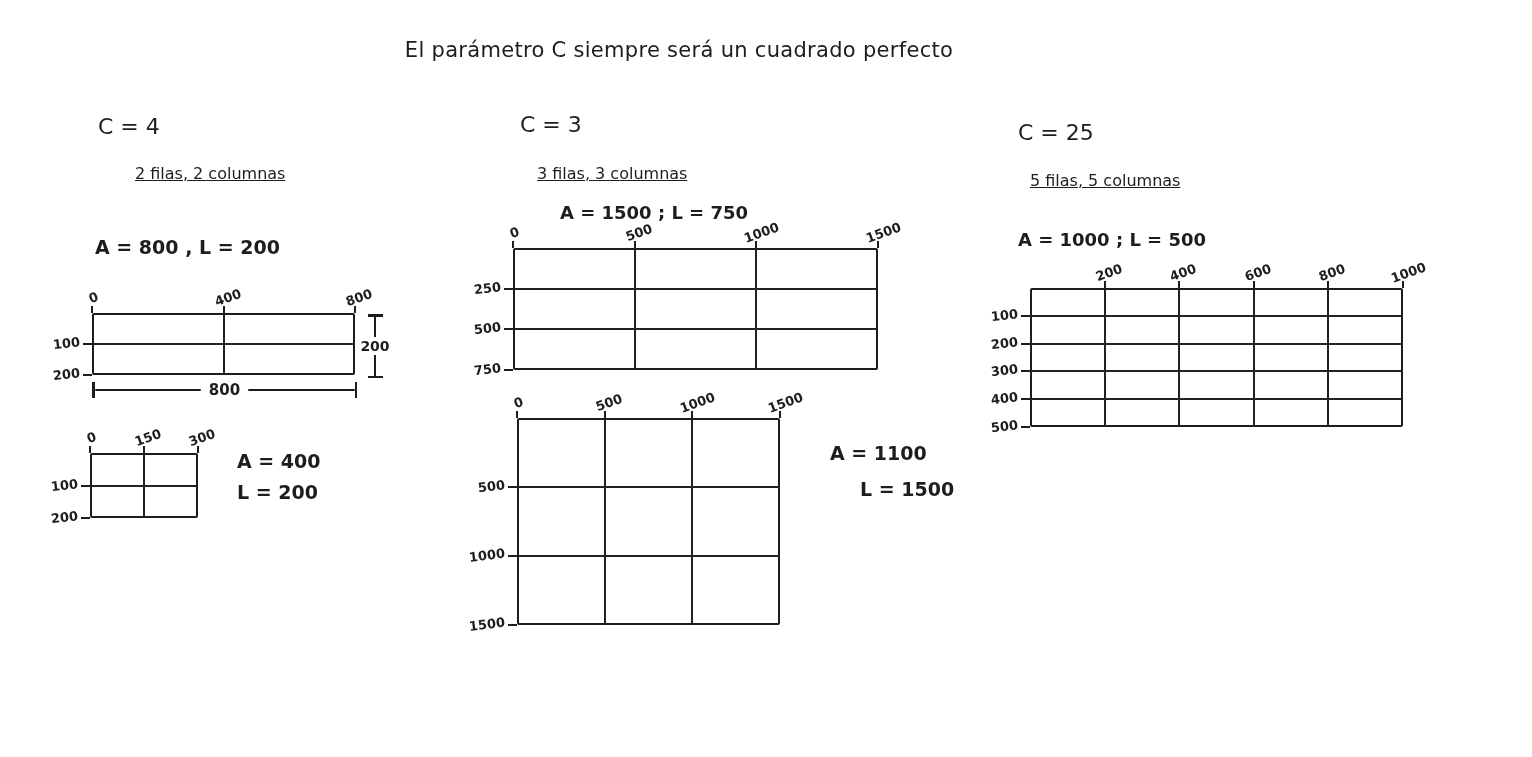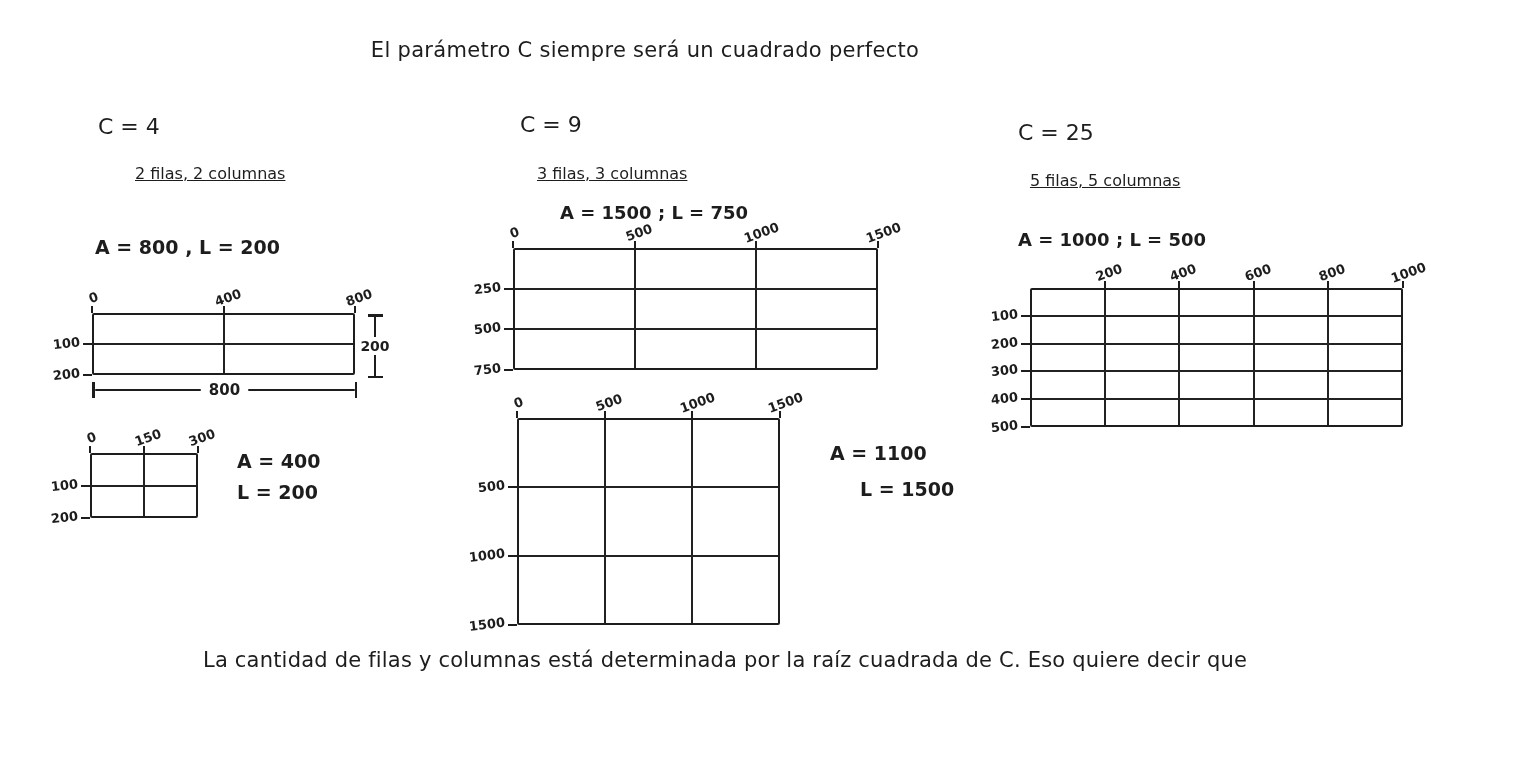--- a/index.html
+++ b/index.html
@@ -64,21 +64,21 @@
   .dim-bottom .dim-label{font-size:15px;font-weight:700;line-height:1;margin:0 8px;}
 
   .footer{font-size:21px;line-height:33px;letter-spacing:.2px;}
   i{display:block;}
 </style>
 </head>
 <body>
 
 <div class="canvas">
 
-  <div class="abs title" style="left:0;top:38px;width:1290px;text-align:center;">El parámetro C siempre será un cuadrado perfecto</div>
+  <div class="abs title" style="left:0;top:38px;width:1290px;text-align:center;padding-left:34px;">El parámetro C siempre será un cuadrado perfecto</div>
 
   <div class="abs param" style="left:98px;top:114px;">C = 4</div>
   <div class="abs subtitle" style="left:135px;top:164px;">2 filas, 2 columnas</div>
   <div class="abs al-label" style="left:95px;top:236px;">A = 800 ,   L = 200</div>
 
   <div class="grid-figure" style="left:92px;top:313px;width:263px;height:62px;">
     <div class="grid-box" style="grid-template-columns: repeat(2, 1fr); grid-template-rows: repeat(2, 1fr);">
         <div class="cell"></div>
         <div class="cell"></div>
         <div class="cell"></div>
@@ -126,21 +126,21 @@
       <span class="xlab" style="left: 100%;">300</span>
       <i class="xtick" style="left: 100%;"></i>
       <span class="ylab" style="top: 50%;">100</span>
       <i class="ytick" style="top: 50%;"></i>
       <span class="ylab" style="top: 100%;">200</span>
       <i class="ytick" style="top: 100%;"></i>
     </div>
   <div class="abs al-label" style="left:237px;top:450px;">A = 400</div>
   <div class="abs al-label" style="left:237px;top:481px;">L = 200</div>
 
-  <div class="abs param" style="left:520px;top:112px;">C = 9</div>
+  <div class="abs param" style="left:520px;top:112px;">C = 3</div>
   <div class="abs subtitle" style="left:537px;top:164px;">3 filas, 3 columnas</div>
   <div class="abs al-label small" style="left:560px;top:202px;">A = 1500 ;   L = 750</div>
 
   <div class="grid-figure" style="left:513px;top:248px;width:365px;height:122px;">
     <div class="grid-box" style="grid-template-columns: repeat(3, 1fr); grid-template-rows: repeat(3, 1fr);">
         <div class="cell"></div>
         <div class="cell"></div>
         <div class="cell"></div>
         <div class="cell"></div>
         <div class="cell"></div>
@@ -243,16 +243,15 @@
       <i class="ytick" style="top: 40%;"></i>
       <span class="ylab" style="top: 60%;">300</span>
       <i class="ytick" style="top: 60%;"></i>
       <span class="ylab" style="top: 80%;">400</span>
       <i class="ytick" style="top: 80%;"></i>
       <span class="ylab" style="top: 100%;">500</span>
       <i class="ytick" style="top: 100%;"></i>
     </div>
 
   <div class="abs footer" style="left:203px;top:644px;">
-    <div>La cantidad de filas y columnas está determinada por la raíz cuadrada de C. Eso quiere decir que</div>
   </div>
 
 </div>
 
 </body></html>

